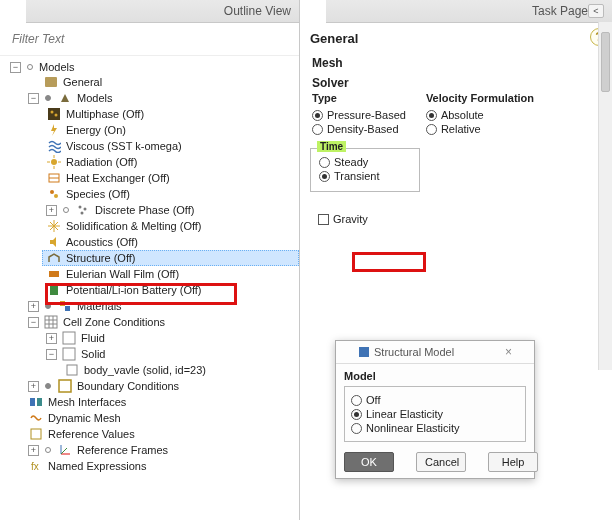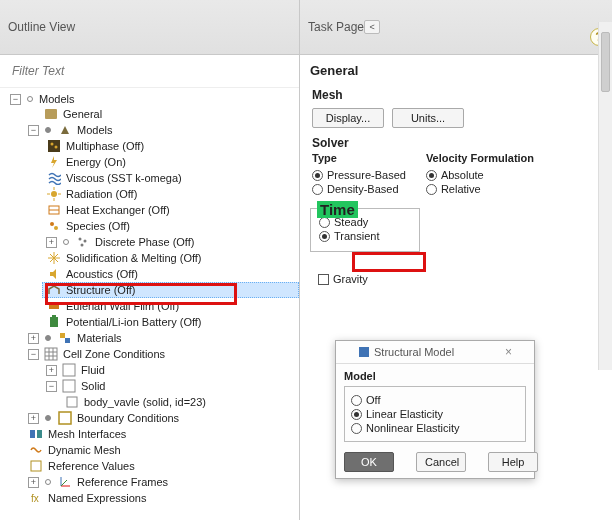--- a/index.html
+++ b/index.html
@@ -1,20 +1,20 @@
 <!DOCTYPE html>
 <html><head>
 <meta charset="utf-8">
 <style>
   * { box-sizing: border-box; font-family: Tahoma, Arial, sans-serif; }
   body { margin: 0; background: #fff; width: 612px; height: 520px; overflow: hidden; font-size: 11px; color: #222; }
   .app { display: flex; height: 520px; }
   .panel-left { width: 300px; border-right: 1px solid #c8c8c8; display: flex; flex-direction: column; background: #fff; }
   .panel-right { flex: 1; display: flex; flex-direction: column; background: #fff; position: relative; }
-  .panel-header { background: linear-gradient(#e9e9e9,#e0e0e0); border-bottom: 1px solid #c8c8c8; padding: 20px 8px; font-size: 12px; color: #555; display: flex; align-items: center; justify-content: flex-start; }
+  .panel-header { background: linear-gradient(#e9e9e9,#e0e0e0); border-bottom: 1px solid #c8c8c8; padding: 4px 8px; font-size: 12px; color: #555; display: flex; align-items: center; justify-content: flex-end; margin-left: 26px; }
   .panel-header .rbtn { width: 16px; height: 14px; border: 1px solid #bbb; background: #f4f4f4; border-radius: 2px; font-size: 9px; display:flex; align-items:center; justify-content:center; color:#555;}
   .filter-box { padding: 6px 10px; border-bottom: 1px solid #eee; }
   .filter-input { width: 100%; border: none; outline: none; font-size: 12px; color: #999; font-style: italic; padding: 3px 2px; }
   .tree { flex: 1; overflow: hidden; padding: 4px 0; }
   .tree ul { list-style: none; margin: 0; padding-left: 18px; }
   .tree > ul { padding-left: 6px; }
   .tree-row { display: flex; align-items: center; gap: 4px; padding: 1px 4px; white-space: nowrap; cursor: default; }
   .tree-row.selected { background: #cfe6ff; border: 1px dotted #6ab0f3; padding: 0 3px; }
   .toggle { width: 11px; height: 11px; border: 1px solid #9a9a9a; display:flex; align-items:center; justify-content:center; font-size: 9px; line-height: 1; color:#555; background:#fff; }
   .toggle.blank { border: none; }
@@ -26,21 +26,21 @@
   .redB { left: 352px; top: 252px; width: 74px; height: 20px; }
   .redC { left: 352px; top: 391px; width: 120px; height: 19px; }
   
   .gen-title { padding: 8px 10px 6px; font-weight: bold; font-size: 13px; }
   .section-title { padding: 4px 12px 2px; font-weight: bold; font-size: 12px; }
   .btn-row { display: flex; gap: 8px; padding: 4px 12px; }
   .btn { border: 1px solid #a9a9a9; background: #f5f5f5; padding: 3px 10px; font-size: 11px; border-radius: 2px; cursor: pointer; min-width: 72px; text-align:center; }
   .btn.small { min-width: 50px; padding: 3px 8px; }
   .fieldset { margin: 4px 10px; border: 1px solid #bbb; padding: 6px 8px 8px; position: relative; }
   .fieldset.noborder { border: none; padding: 2px 8px; }
-  .legend { position: absolute; top: -8px; left: 6px; background: #22c55e; padding: 0 3px; font-weight: bold; font-size: 15px; }
+  .legend { position: absolute; top: -8px; left: 6px; background: #bef264; padding: 0 3px; font-weight: bold; font-size: 10px; }
   .radio-row { display: flex; align-items: center; gap: 4px; padding: 1px 0; }
   .radio { width: 11px; height: 11px; border: 1px solid #555; border-radius: 50%; display:flex; align-items:center; justify-content:center; }
   .radio .inner { width: 5px; height: 5px; background: #333; border-radius: 50%; display:none; }
   .radio.checked .inner { display:block; }
   .checkbox { width: 11px; height: 11px; border: 1px solid #555; }
   .two-col { display: flex; gap: 20px; padding: 0 12px; }
   .two-col .col-title { font-weight: bold; margin-bottom: 4px; }
   
   .dialog { position: absolute; left: 335px; top: 340px; width: 200px; border: 1px solid #aaa; background: #fdfdfd; box-shadow: 0 2px 8px rgba(0,0,0,0.25); z-index: 50; }
   .dialog-title { display:flex; justify-content:space-between; padding: 4px 22px; font-size: 11px; color: #555; border-bottom: 1px solid #ddd; }
@@ -375,24 +375,20 @@
 
   <div class="panel-right">
     <div class="panel-header">
       <span>Task Page</span>
       <span class="rbtn">&lt;</span>
     </div>
     <div class="help-badge">?</div>
     <div class="gen-title">General</div>
 
     <div class="section-title">Mesh</div>
-    <div class="btn-row">
-      <div class="btn">Display...</div>
-      <div class="btn">Units...</div>
-    </div>
 
     <div class="section-title">Solver</div>
     <div class="two-col">
       <div>
         <div class="col-title">Type</div>
         <div class="radio-row">
             <span class="radio checked">
               <span class="inner"></span>
             </span>
             <span>Pressure-Based</span>

